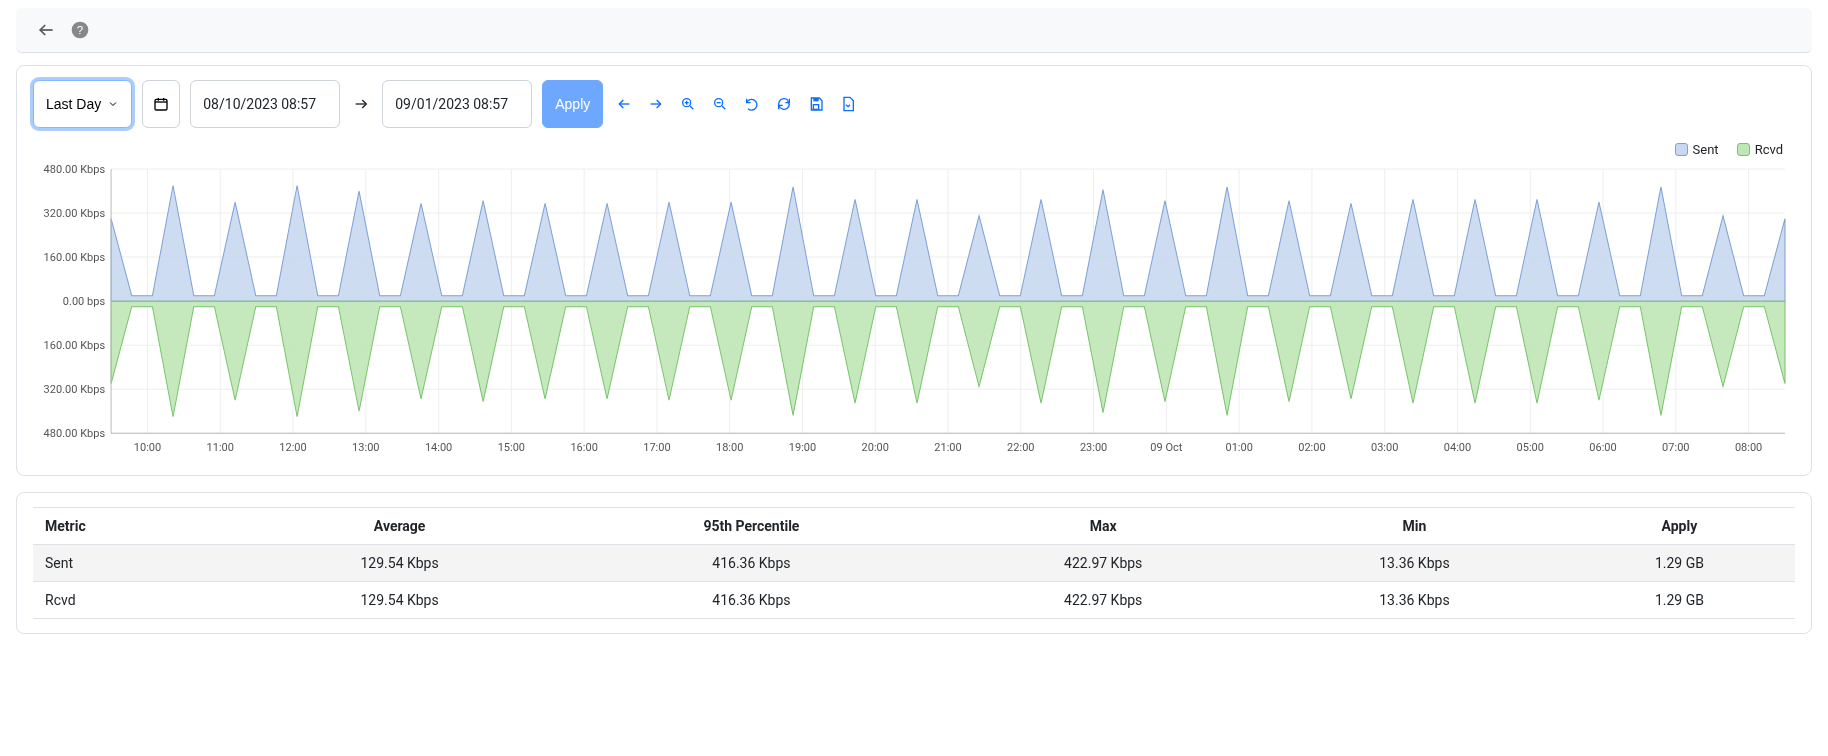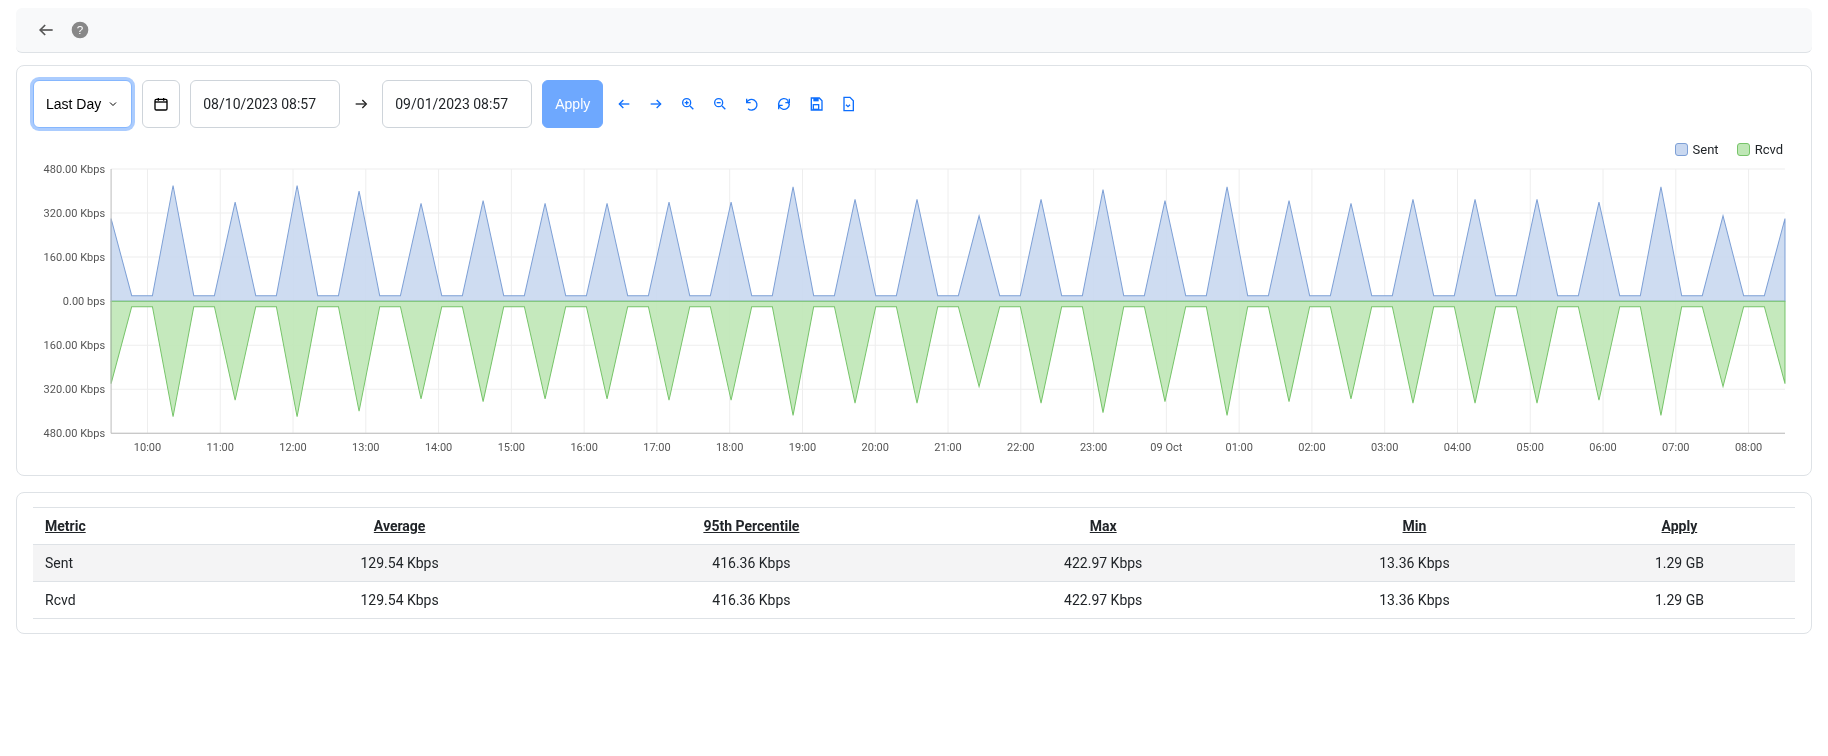--- a/index.html
+++ b/index.html
@@ -87,21 +87,21 @@
   table.stats {
     width:100%;
     border-collapse: collapse;
   }
   table.stats th, table.stats td {
     padding:10px 12px;
     border-bottom:1px solid #dee2e6;
     text-align:center;
   }
   table.stats th:first-child, table.stats td:first-child { text-align:left; }
-  table.stats th { font-weight:700; border-top:1px solid #dee2e6;text-decoration:underline; }
+  table.stats th { font-weight:700; border-top:1px solid #dee2e6; }
   table.stats tbody tr:nth-child(odd) td { background:#f4f4f5; }
   .header-svg { width:20px; height:20px; }
 </style>
 </head>
 <body>
 
 <div class="header-bar">
   <div class="header-right">
     <span class="header-icon">
       <svg class="header-svg" viewBox="0 0 24 24" fill="none" stroke="currentColor" stroke-width="2">

